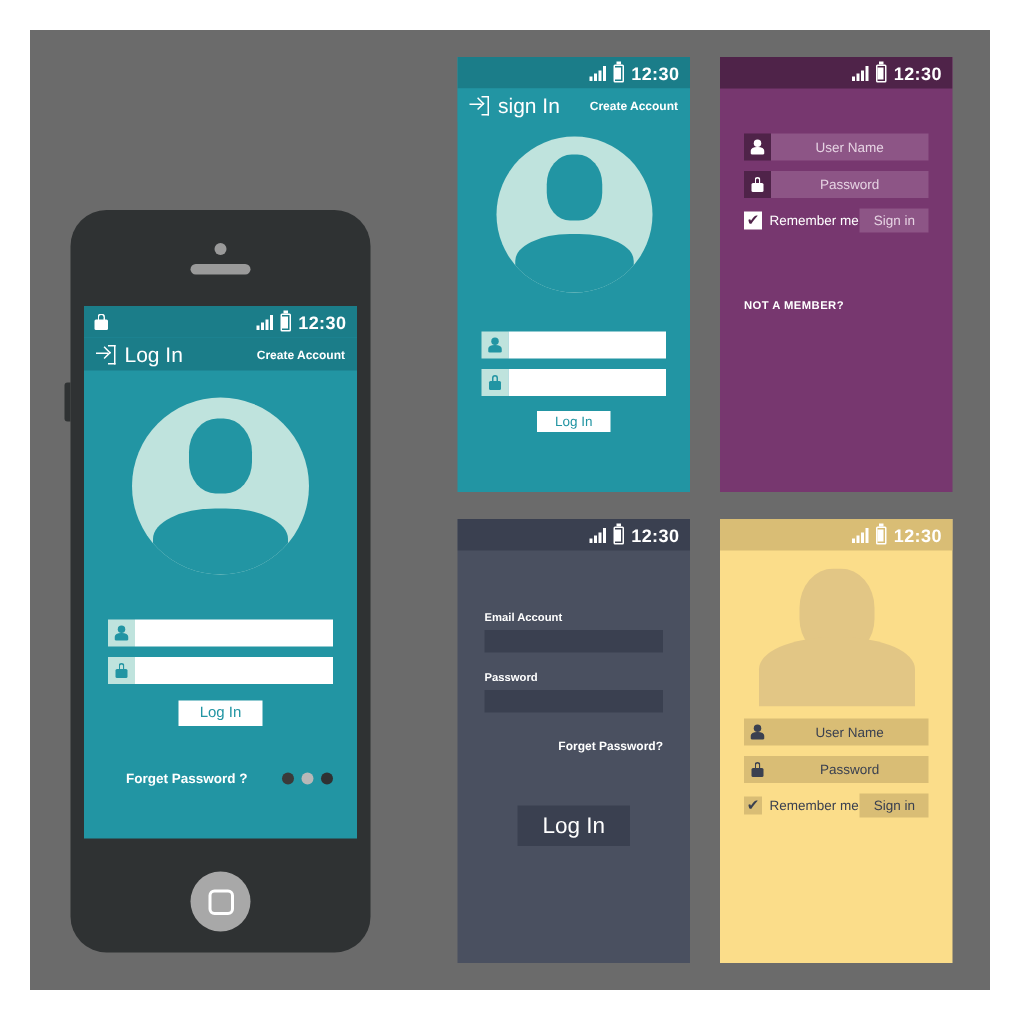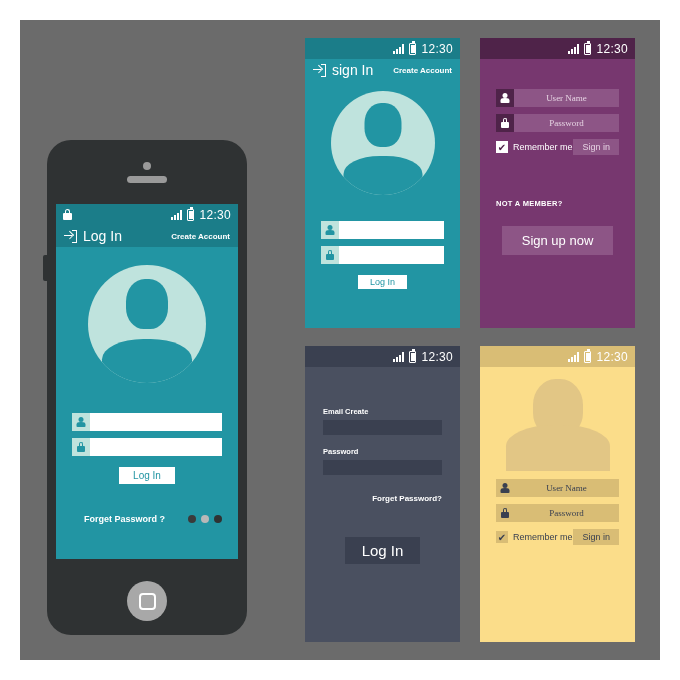--- a/index.html
+++ b/index.html
@@ -14,21 +14,21 @@
     position: absolute; left: 20px; top: 20px;
     width: 640px; height: 640px;
     background: #6b6b6b;
   }
 
   
   .statusbar {
     height: 21px;
     display: flex; align-items: center;
     padding: 0 7px;
-    font-size: 11px; font-weight: normal;
+    font-size: 11px; font-weight: bold;
     color: #ffffff;
     letter-spacing: .3px;
   }
   .sb-right { margin-left: auto; display: flex; align-items: center; gap: 5px; }
   .sb-lock { width: 9px; height: 11px; position: relative; }
   .sb-lock .body { position: absolute; bottom: 0; left: 0; width: 9px; height: 7px; background: #fff; border-radius: 1px; }
   .sb-lock .shack { position: absolute; top: 0; left: 2px; width: 5px; height: 6px; border: 1.6px solid #fff; border-bottom: none; border-radius: 3px 3px 0 0; }
   .sig { display: flex; align-items: flex-end; gap: 1px; height: 10px; }
   .sig i { display: block; width: 2px; background: #fff; }
   .sig i:nth-child(1) { height: 3px; }
@@ -52,21 +52,21 @@
   .hdr-link { margin-left: auto; font-size: 8px; font-weight: bold; }
 
   .avatar-circle {
     border-radius: 50%; position: relative; overflow: hidden;
     margin: 0 auto;
   }
   .person { position: absolute; left: 0; right: 0; bottom: 0; top: 0; }
   .person .head { position: absolute; left: 50%; transform: translateX(-50%); border-radius: 45% 45% 42% 42%; }
   .person .body { position: absolute; left: 50%; transform: translateX(-50%); border-radius: 46% 46% 0 0; }
 
-  .field { display: flex; align-items: center; height: 18px; margin-bottom: 7px; font-family: Liberation Serif, serif; }
+  .field { display: flex; align-items: center; height: 18px; margin-bottom: 7px; }
   .field .ficon { width: 18px; height: 18px; flex: none; display: flex; align-items: center; justify-content: center; }
   .field .fbox { flex: 1; height: 18px; display: flex; align-items: center; justify-content: center; font-size: 9px; }
 
   .ic-user { width: 10px; height: 11px; position: relative; }
   .ic-user .h { position: absolute; left: 50%; transform: translateX(-50%); top: 0; width: 5px; height: 5px; border-radius: 50%; }
   .ic-user .b { position: absolute; left: 50%; transform: translateX(-50%); bottom: 0.5px; width: 9px; height: 5.5px; border-radius: 45% 45% 12% 12%; }
   .ic-lock { width: 8px; height: 10px; position: relative; }
   .ic-lock .lb { position: absolute; bottom: 0; left: 0; width: 8px; height: 6.5px; border-radius: 1px; }
   .ic-lock .ls { position: absolute; top: 0; left: 1.7px; width: 4.6px; height: 5px; border-style: solid; border-width: 1.5px; border-bottom: none; border-radius: 3px 3px 0 0; }
 
@@ -279,42 +279,39 @@
             </span>
         </span>
         <span class="fbox" style="background:#8d5586;color:#e6d3e3;">Password</span>
       </div>
       <div style="display:flex;align-items:center;margin-top:4px;">
         <span class="check" style="background:#ffffff;color:#4f2349;">✔</span>
         <span style="color:#ffffff;font-size:9px;margin-left:5px;">Remember me</span>
         <span class="btn" style="margin-left:auto;background:#8d5586;color:#e6d3e3;font-size:9px;padding:3px 9px;">Sign in</span>
       </div>
       <div style="color:#ffffff;font-size:7.5px;font-weight:bold;margin-top:44px;letter-spacing:.3px;">NOT A MEMBER?</div>
-      <div style="text-align:center;margin-top:18px;">
-        <span class="btn" style="background:#8d5586;color:#ffffff;font-size:13px;padding:7px 20px;">Sign up now</span>
-      </div>
     </div>
   </div>
 
   <div class="scr s4">
     <div class="statusbar" style="background:#3a4050;">
       <span class="sb-right">
         <span class="sig">
             <i></i>
             <i></i>
             <i></i>
             <i></i>
           </span>
         <span class="batt"></span>
         <span class="clock">12:30</span>
       </span>
     </div>
     <div style="padding:0 18px;margin-top:40px;">
       <div>
-        <div style="color:#ffffff;font-size:7.5px;font-weight:bold;margin-bottom:4px;">Email Create</div>
+        <div style="color:#ffffff;font-size:7.5px;font-weight:bold;margin-bottom:4px;">Email Account</div>
         <div style="height:15px;background:#3a4050;"></div>
       </div>
       <div style="margin-top:12px;">
         <div style="color:#ffffff;font-size:7.5px;font-weight:bold;margin-bottom:4px;">Password</div>
         <div style="height:15px;background:#3a4050;"></div>
       </div>
       <div style="text-align:right;margin-top:12px;">
         <span style="color:#ffffff;font-size:8px;font-weight:bold;margin-top:44px;">Forget Password?</span>
       </div>
       <div style="text-align:center;margin-top:32px;">

